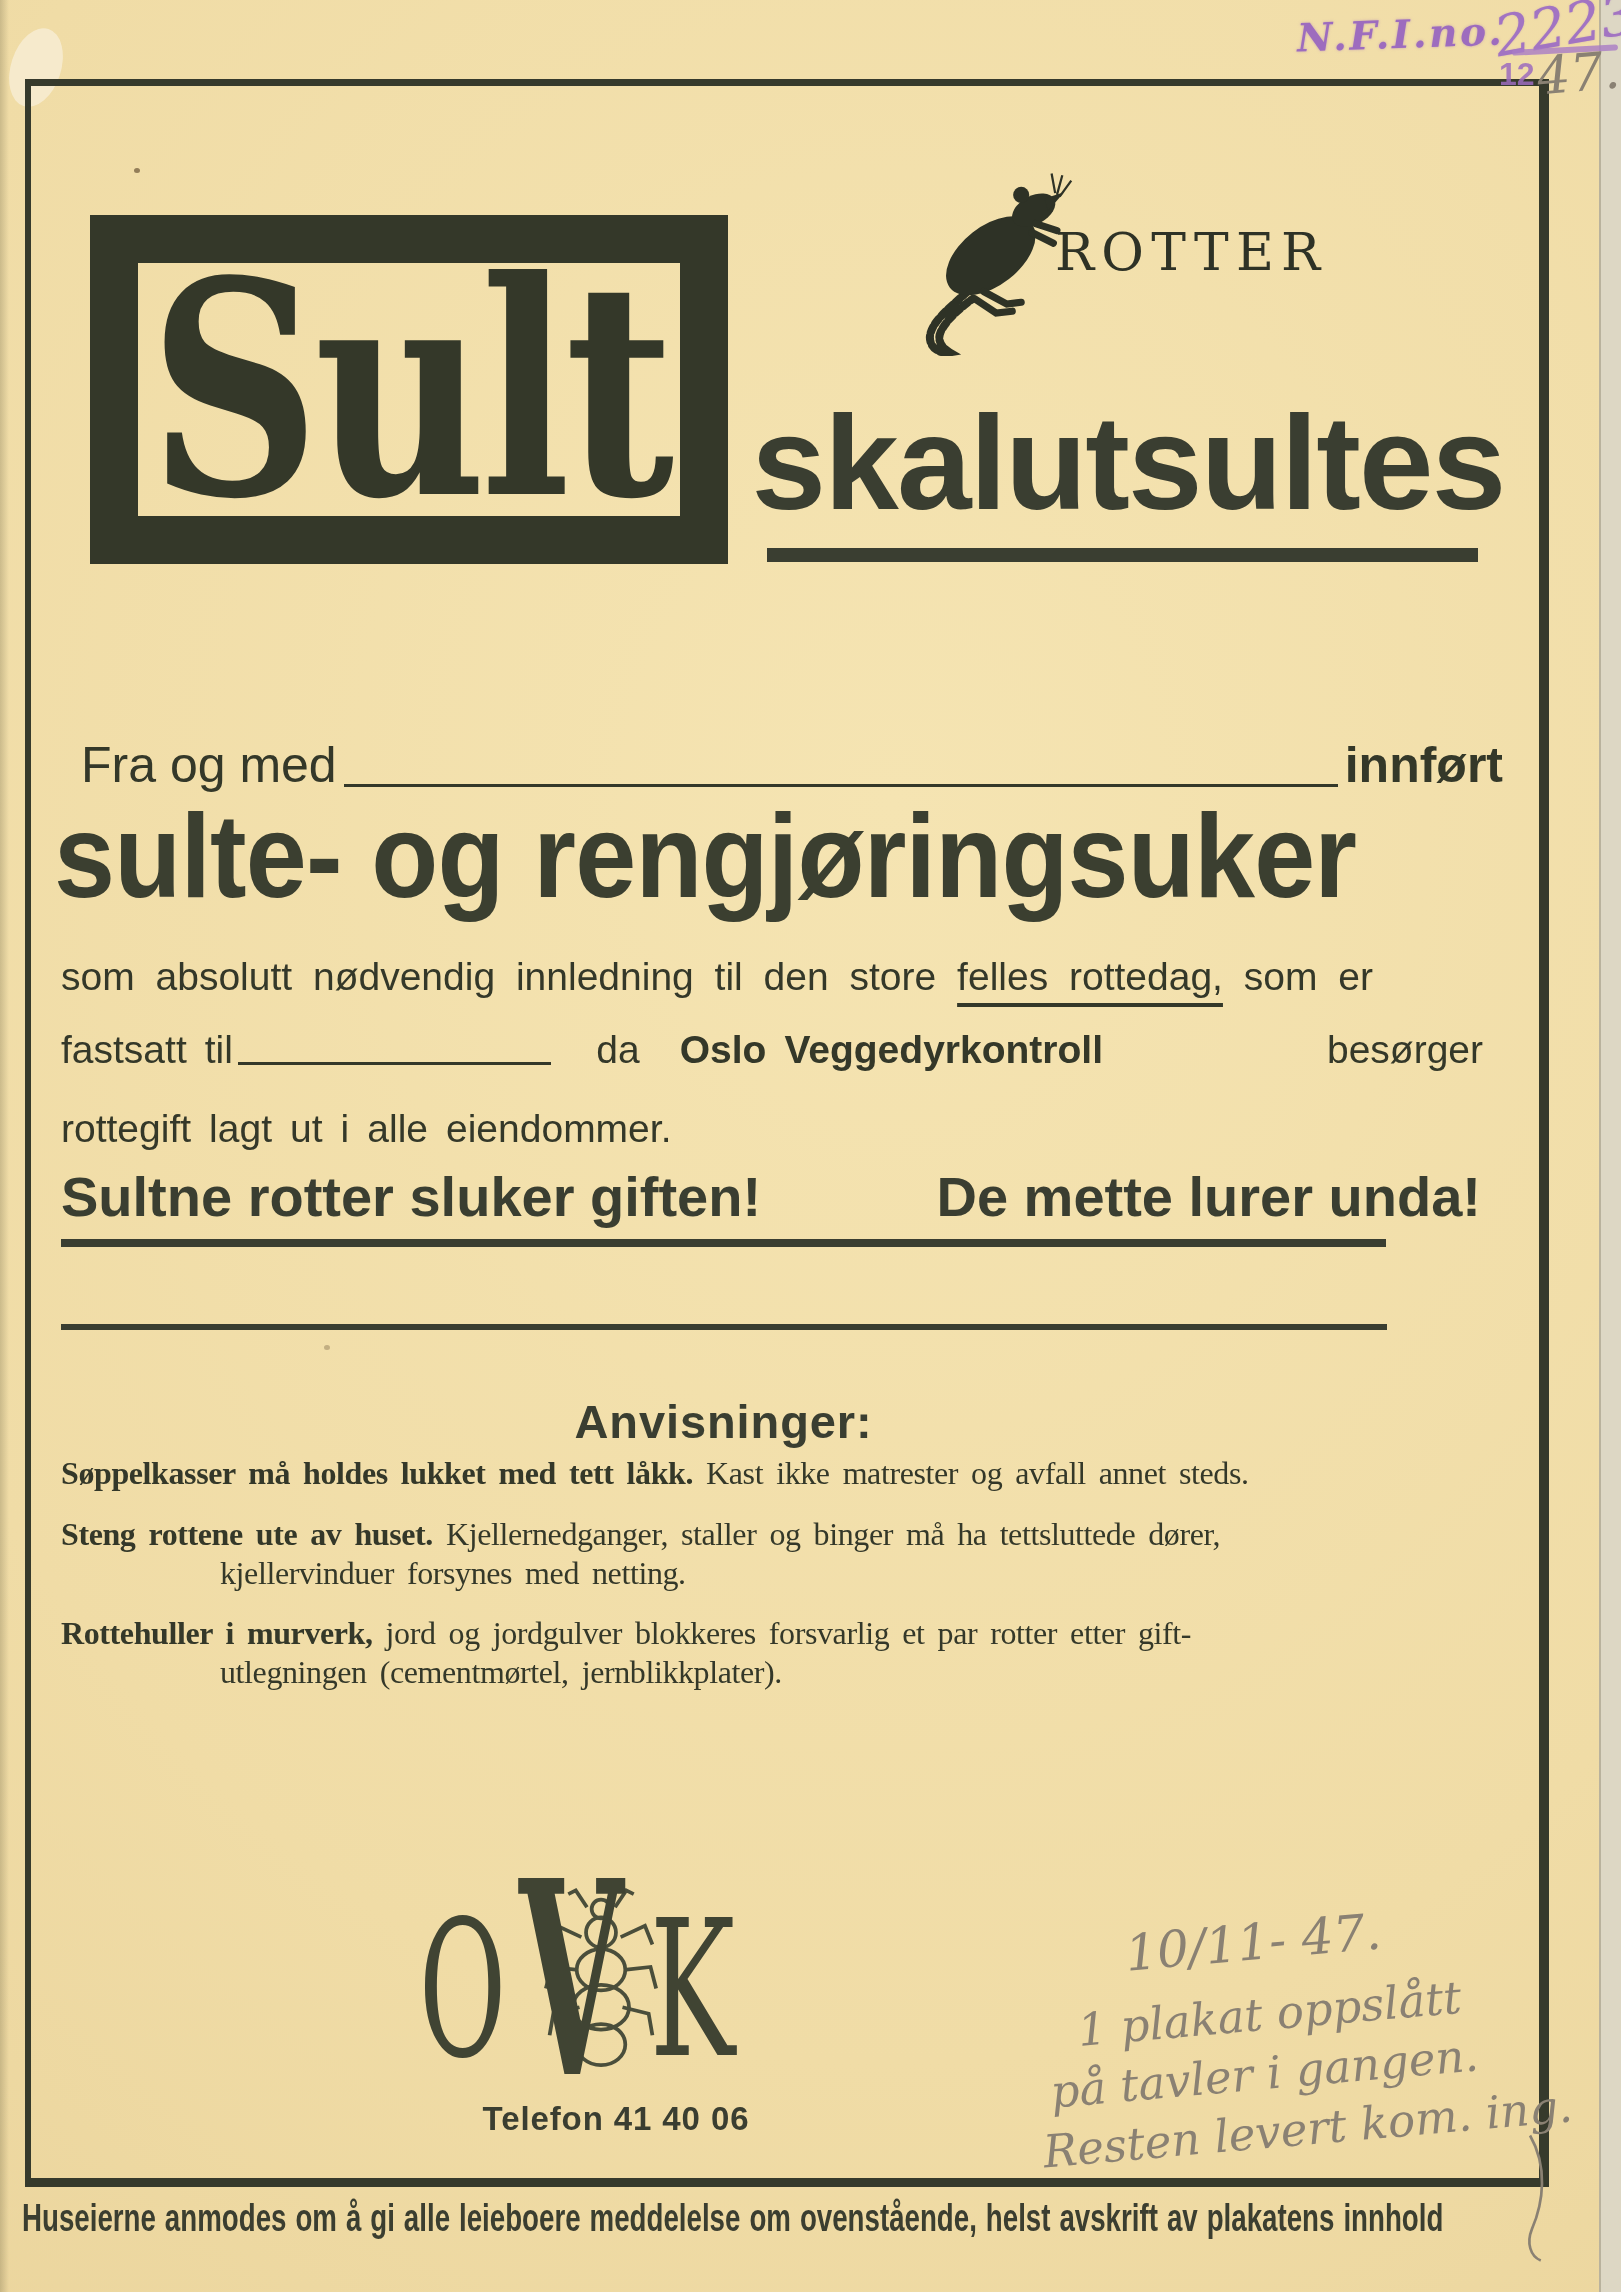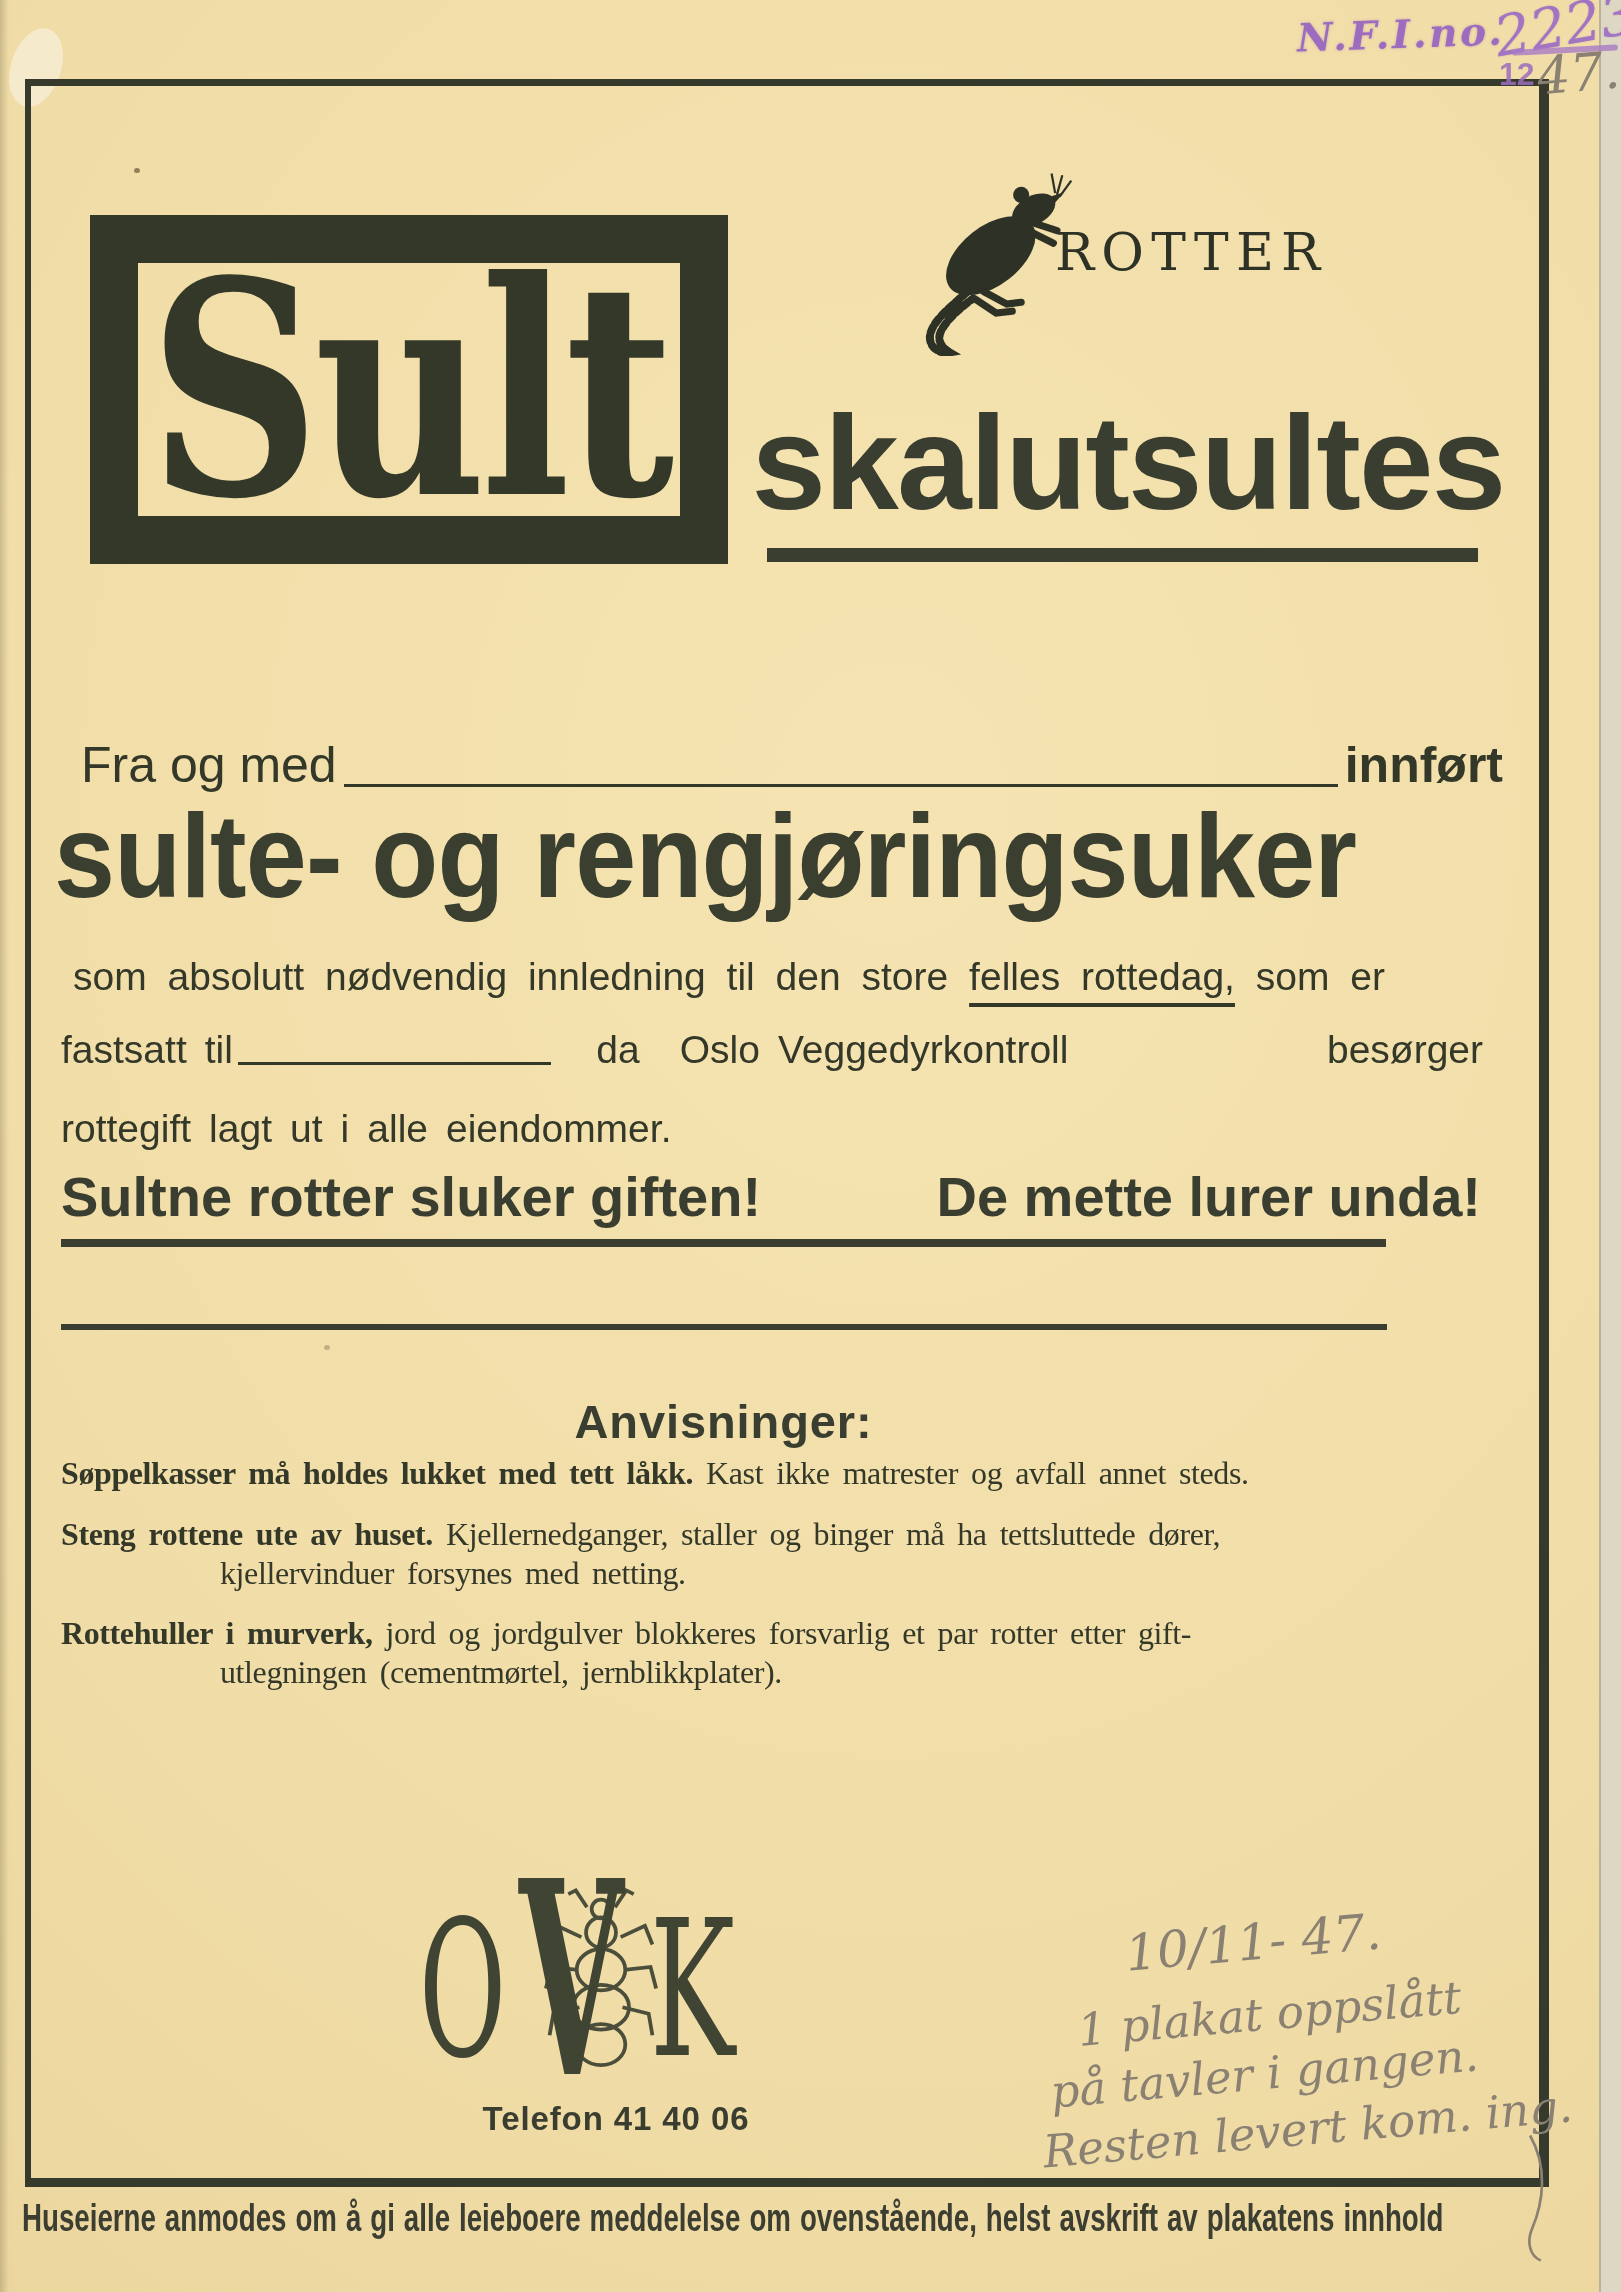--- a/index.html
+++ b/index.html
@@ -53,26 +53,26 @@
   .fra-row{position:absolute;left:61px;top:736px;width:1422px;display:flex;
     align-items:flex-end;font-size:50px;font-weight:500;color:#343829;margin-left:20px;}
   .fill-line{flex:1;border-bottom:3.6px solid #343829;margin:0 7.2px 7.2px 7.2px;}
   .fra-suffix{font-weight:700;}
   
   .headline{position:absolute;left:54px;top:788px;font-size:118px;font-weight:bold;
     white-space:nowrap;transform:scaleX(.93);transform-origin:left center;
     letter-spacing:-0.9px;color:#3b3f30;}
   
   .body-line{position:absolute;left:61px;font-size:39px;color:#343829;word-spacing:7.2px;}
-  .l1{top:955px;width:1312px;text-align:justify;text-align-last:justify;margin-left:12px;}
+  .l1{top:955px;width:1312px;text-align:justify;text-align-last:justify;}
   .l1 .u{text-decoration:underline;text-underline-offset:12.5px;text-decoration-thickness:3.6px;}
   .l2{top:1028px;width:1422px;display:flex;align-items:flex-end;}
   .l2 .fill2{width:313px;border-bottom:3.6px solid #343829;margin:0 9px 7.2px 5.4px;}
   .l2 .mid{margin-left:36px;}
-  .l2 .org{margin-left:40px;font-weight:400;text-align:center;}
+  .l2 .org{margin-left:40px;font-weight:700;text-align:center;}
   .l2 .endw{margin-left:auto;}
   .l3{top:1107px;}
   
   .slogan{position:absolute;left:61px;top:1164px;width:1420px;display:flex;
     justify-content:space-between;font-size:56px;font-weight:bold;color:#3a3e31;}
   .rule-a{position:absolute;left:61px;top:1239px;width:1325px;height:8px;background:#3a3e31;}
   .callout{position:absolute;left:61px;top:1279px;width:1325px;font-size:39px;
     letter-spacing:-0.9px;word-spacing:5.4px;text-align:justify;text-align-last:justify;color:#343829;}
   .rule-b{position:absolute;left:61px;top:1324px;width:1326px;height:6.3px;background:#3a3e31;}
   

